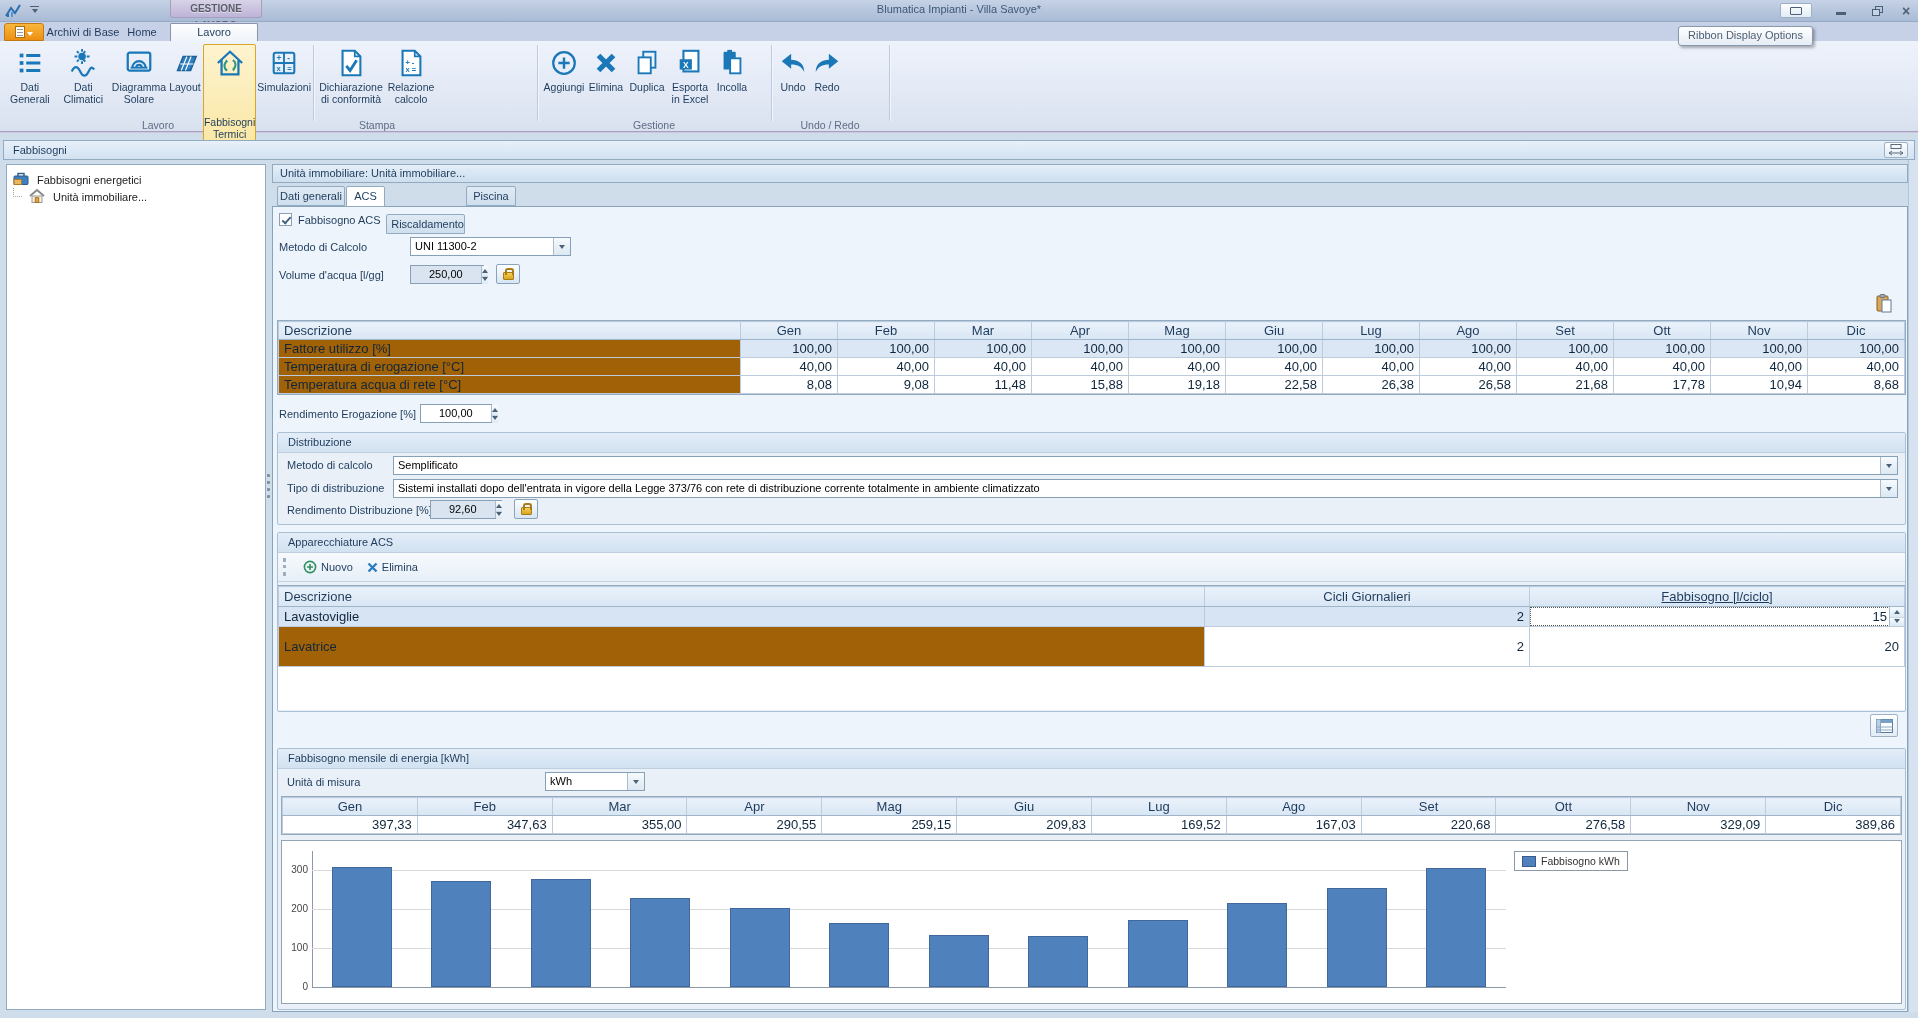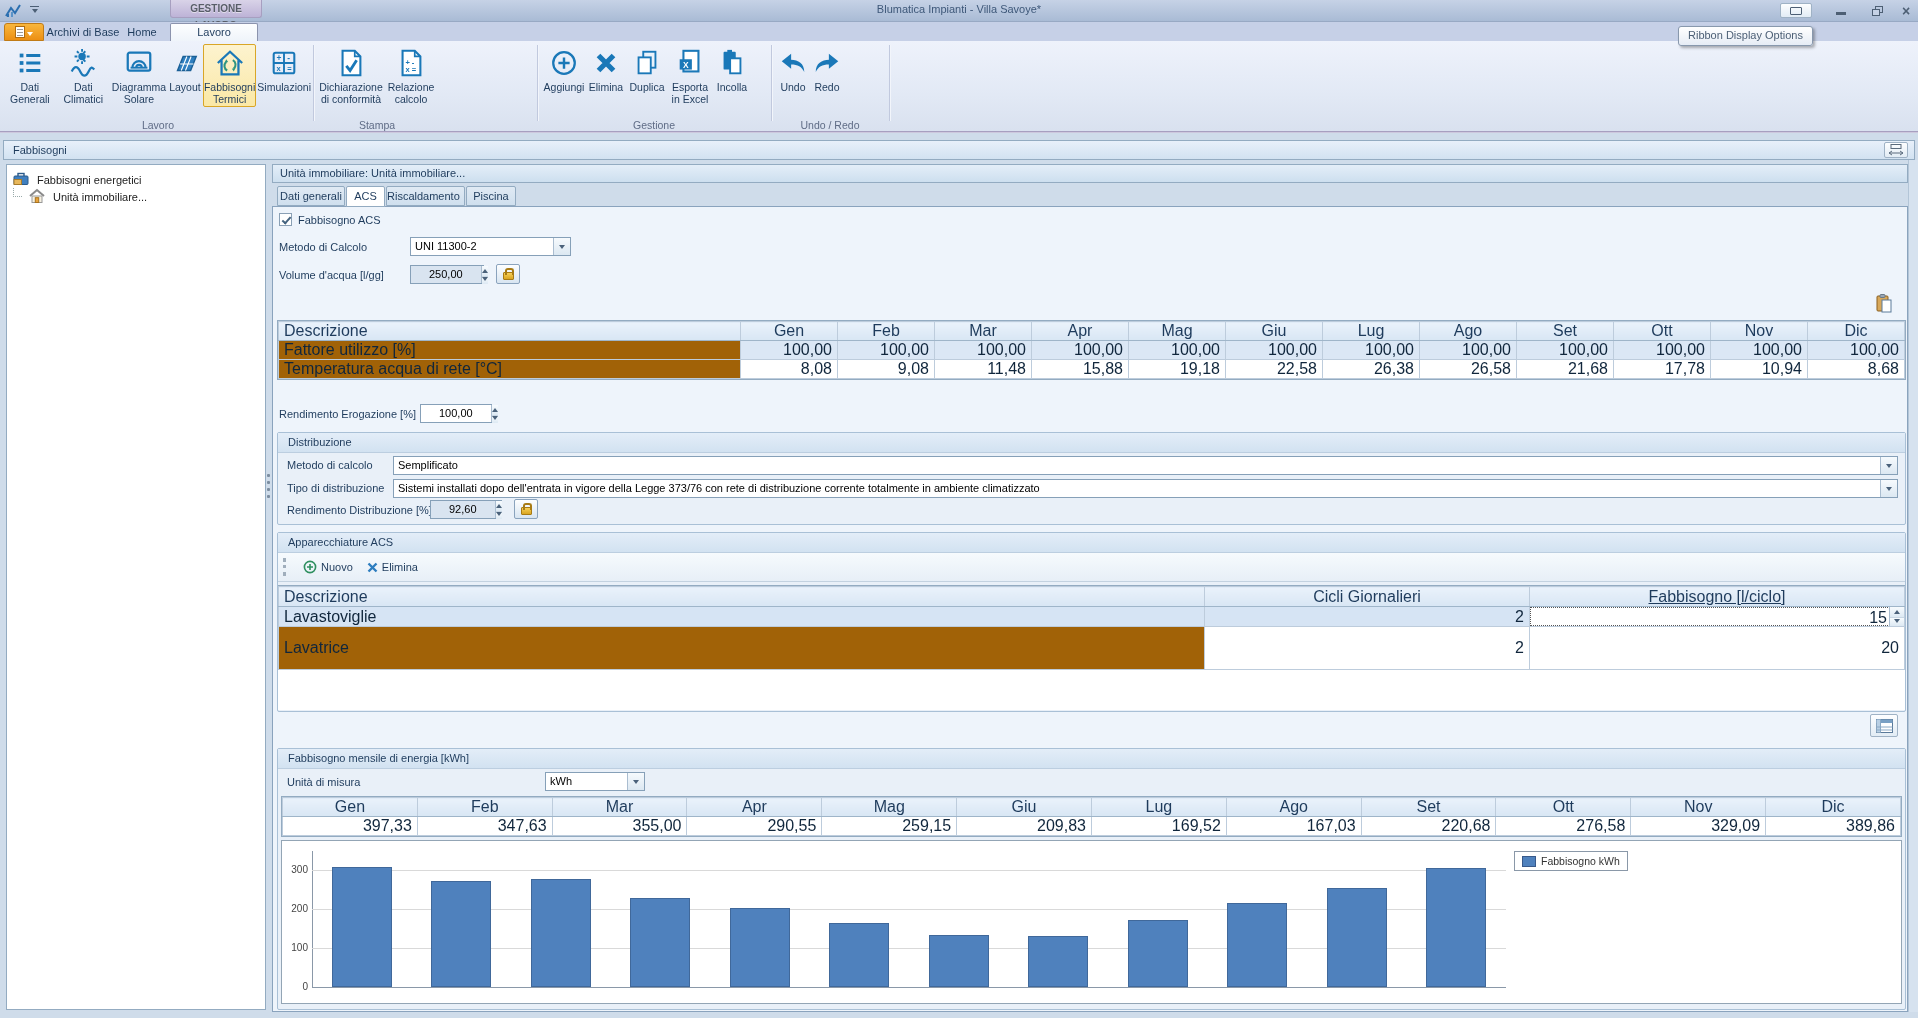--- a/index.html
+++ b/index.html
@@ -55,21 +55,21 @@
   .spinbox .sval{flex:1;text-align:right;padding:2px 18px;color:#000}
   .spinner{width:14px;display:flex;flex-direction:column;border-left:1px solid #aabdd0}
   .spinner .sbtn{flex:1;background:linear-gradient(#f7fbfe,#dde9f3);display:flex;align-items:center;justify-content:center}
   .spinner .sbtn:first-child{border-bottom:1px solid #c9d7e4}
   .lockbtn{width:24px;height:20px;border:1px solid #8aa3bd;border-radius:2px;background:linear-gradient(#fdfeff,#d8e5f1);display:flex;align-items:center;justify-content:center}
   .padlock{position:relative;width:11px;height:8px;background:linear-gradient(#f7cf56,#d9a521);border:1px solid #a87b14;border-radius:1px;margin-top:4px}
   .padlock:before{content:"";position:absolute;left:1px;top:-5px;width:5px;height:5px;border:2px solid #a87b14;border-bottom:none;border-radius:3px 3px 0 0}
   .lblrow{color:#1e3b5c}
   
   .tablebox{border:1px solid #93abc1;background:#fff}
-  table.grid{border-collapse:collapse;table-layout:fixed;width:100%;font-size:16px}
+  table.grid{border-collapse:collapse;table-layout:fixed;width:100%;font-size:13px}
   .grid th,.grid td{border:1px solid #bdccdc;height:18px;padding:0 5px;font-weight:normal;overflow:hidden;white-space:nowrap;color:#10263c}
   .grid thead th{background:linear-gradient(#eaf2fb,#d8e6f4);color:#1e3b5c;border-bottom:1px solid #9fb5c9}
   .grid .lbl{text-align:left;background:#a16207}
   .grid .num{text-align:right;background:#fff}
   .grid .hl{background:#dbe7f5}
   .grid .sel{background:#d6e4f4}
   
   .gbox{position:absolute;border:1px solid #a9c0d6;background:#e9f0f8;border-radius:2px}
   .gtitle{height:20px;line-height:19px;padding-left:10px;background:linear-gradient(#e3edf8,#d2e2f1);border-bottom:1px solid #bccee0;color:#1e3b5c}
   
@@ -186,21 +186,21 @@
         </div>
         <div class="rbtn" style="width: 40px;">
           <span class="ricon">
             <svg viewBox="0 0 32 32">
               <path d="M8 24 L14 9 H28 L22 24 Z" fill="#2f7fc0" stroke="#1a5f96" stroke-width="1.5"></path>
               <path d="M12 24 L18 9 M16.5 24 L22.5 9 M10.8 17 H25" stroke="#fff" stroke-width="1.2" fill="none"></path>
             </svg>
           </span>
           <span class="rlabel">Layout</span>
         </div>
-        <div class="rbtn hl" style="width: 56px;">
+        <div class="rbtn hl" style="width: 56px; gap: 35px;">
           <span class="ricon">
             <svg viewBox="0 0 32 32">
               <path d="M3 16 L16 4 L29 16 M7 13 V28 H25 V13" fill="none" stroke="#1a78b8" stroke-width="2.4"></path>
               <path d="M13 24 a5.5 5.5 0 0 1 -1 -9" fill="none" stroke="#2e9580" stroke-width="2.2"></path>
               <path d="M12 12 l2 3 l-4 1 z" fill="#2e9580"></path>
               <path d="M19 13 a5.5 5.5 0 0 1 1 9" fill="none" stroke="#2e9580" stroke-width="2.2"></path>
               <path d="M20 25 l-2 -3 l4 -1 z" fill="#2e9580"></path>
             </svg>
           </span>
           <span class="rlabel">Fabbisogni Termici</span>
@@ -438,20 +438,35 @@
           <td class="num hl">100,00</td>
           <td class="num hl">100,00</td>
           <td class="num hl">100,00</td>
           <td class="num hl">100,00</td>
           <td class="num hl">100,00</td>
           <td class="num hl">100,00</td>
           <td class="num hl">100,00</td>
           <td class="num hl">100,00</td>
           <td class="num hl">100,00</td>
           <td class="num hl">100,00</td>
+        </tr>
+        <tr>
+          <td class="lbl">Temperatura di erogazione [°C]</td>
+          <td class="num">40,00</td>
+          <td class="num">40,00</td>
+          <td class="num">40,00</td>
+          <td class="num">40,00</td>
+          <td class="num">40,00</td>
+          <td class="num">40,00</td>
+          <td class="num">40,00</td>
+          <td class="num">40,00</td>
+          <td class="num">40,00</td>
+          <td class="num">40,00</td>
+          <td class="num">40,00</td>
+          <td class="num">40,00</td>
         </tr>
         <tr>
           <td class="lbl">Temperatura acqua di rete [°C]</td>
           <td class="num">8,08</td>
           <td class="num">9,08</td>
           <td class="num">11,48</td>
           <td class="num">15,88</td>
           <td class="num">19,18</td>
           <td class="num">22,58</td>
           <td class="num">26,38</td>
@@ -650,14 +665,14 @@
     <div class="bar" style="left: 646.75px; width: 60px; top: 94.32px; height: 51.68px; background: rgb(79, 129, 189);"></div>
     <div class="bar" style="left: 746.25px; width: 60px; top: 95.0971px; height: 50.9029px; background: rgb(79, 129, 189);"></div>
     <div class="bar" style="left: 845.75px; width: 60px; top: 79.1657px; height: 66.8343px; background: rgb(79, 129, 189);"></div>
     <div class="bar" style="left: 945.25px; width: 60px; top: 61.68px; height: 84.32px; background: rgb(79, 129, 189);"></div>
     <div class="bar" style="left: 1044.75px; width: 60px; top: 46.5257px; height: 99.4743px; background: rgb(79, 129, 189);"></div>
     <div class="bar" style="left: 1144.25px; width: 60px; top: 27.4857px; height: 118.514px; background: rgb(79, 129, 189);"></div>
   </div>
 
 <div class="abs mtab" style="left: 277px; width: 68px; text-align: center; padding: 0px;">Dati generali</div>
 <div class="abs mtab active" style="left: 346px; width: 39px; text-align: center; padding: 0px;">ACS</div>
-<div class="abs mtab" style="left: 386px; width: 79px; text-align: left; padding: 0px;">Riscaldamento</div>
+<div class="abs mtab" style="left: 386px; width: 79px; text-align: right; padding: 0px; margin-top: 28px;">Riscaldamento</div>
 <div class="abs mtab" style="left: 466px; width: 50px; text-align: center; padding: 0px;">Piscina</div>
 
 </body></html>

